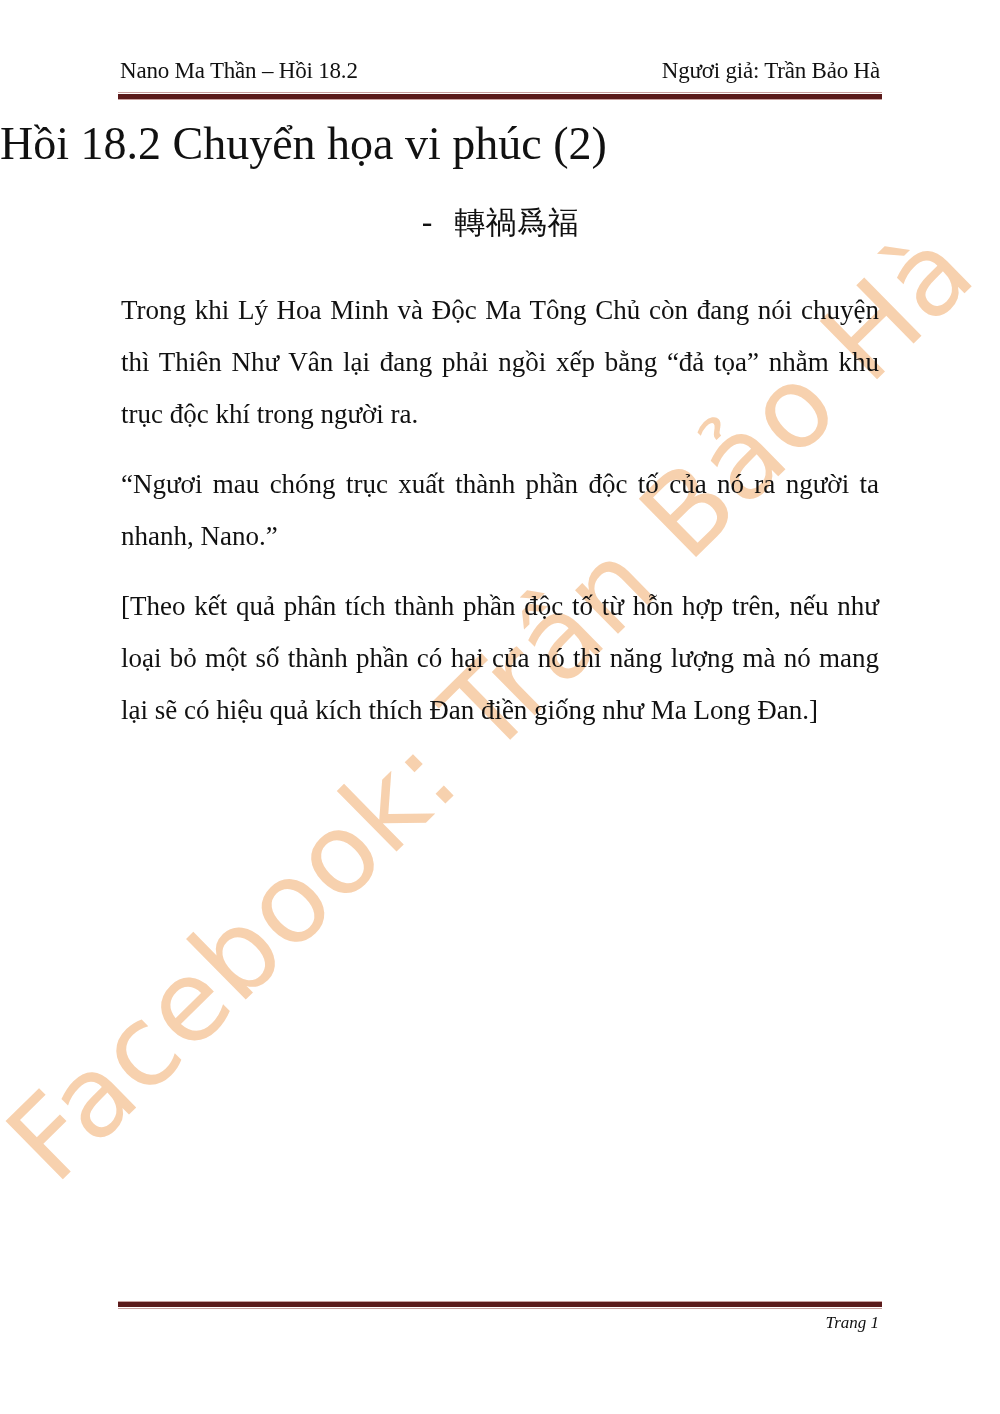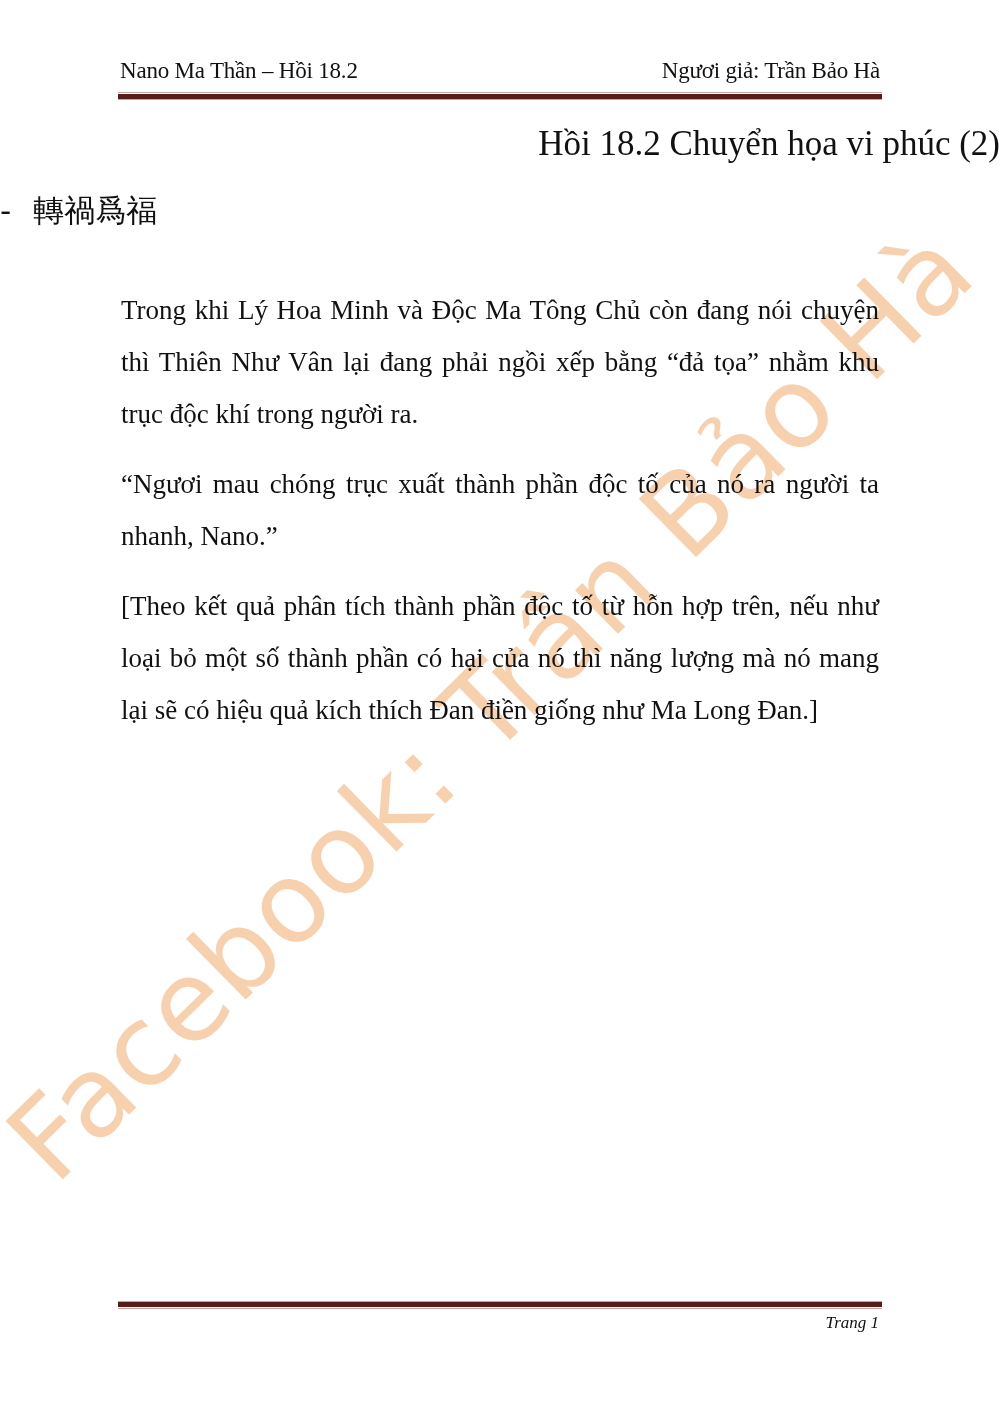--- a/index.html
+++ b/index.html
@@ -51,31 +51,31 @@
   }
   .rule .gap { height: 1px; background: #ffffff; }
   .rule-top { top: 92px; }
   .rule-bottom { top: 1301px; }
 
   .title {
     position: absolute;
     left: 0;
     top: 122px;
     width: 1000px;
-    text-align: right;
-    font-size: 35px;
+    text-align: left;
+    font-size: 46px;
     line-height: 44px;
     white-space: nowrap;
   }
   .subtitle {
     position: absolute;
     left: 0;
-    top: 188px;
+    top: 200px;
     width: 1000px;
-    text-align: left;
+    text-align: center;
     font-family: "DejaVu Sans", sans-serif;
     font-size: 31px;
     line-height: 44px;
     white-space: nowrap;
   }
   .subtitle .dash { margin-right: 22px; }
 
   .body-text {
     position: absolute;
     left: 121px;

